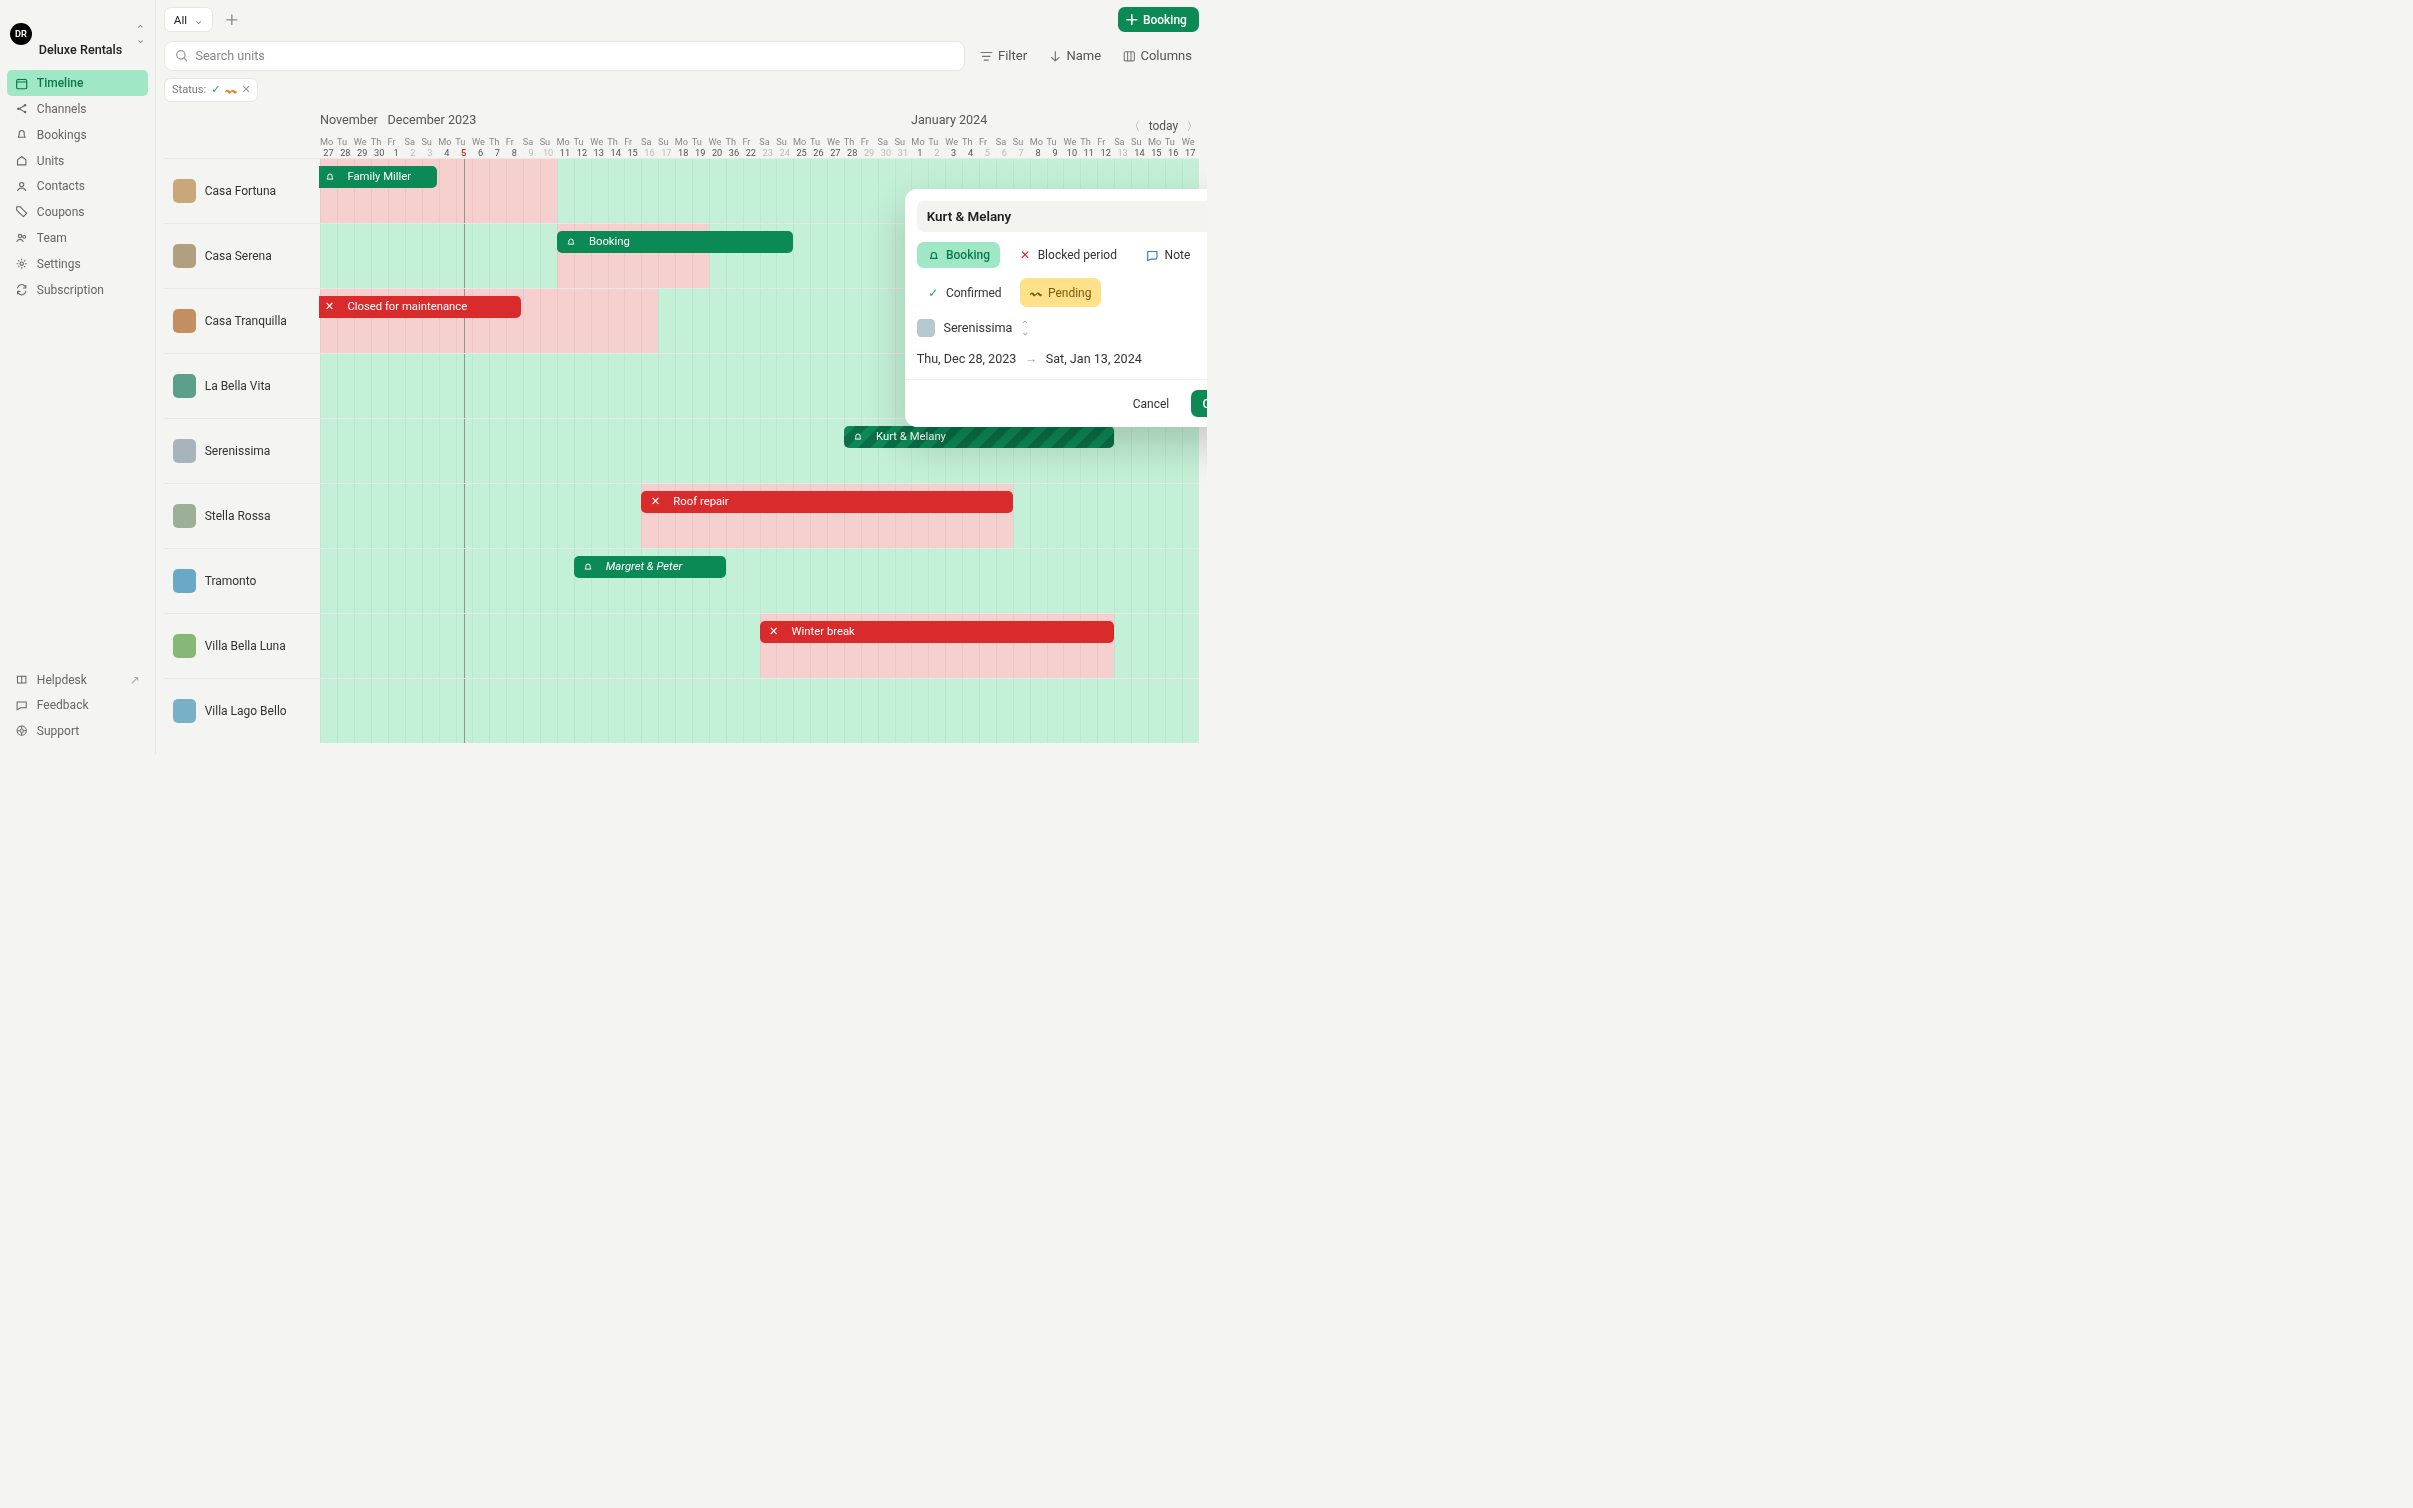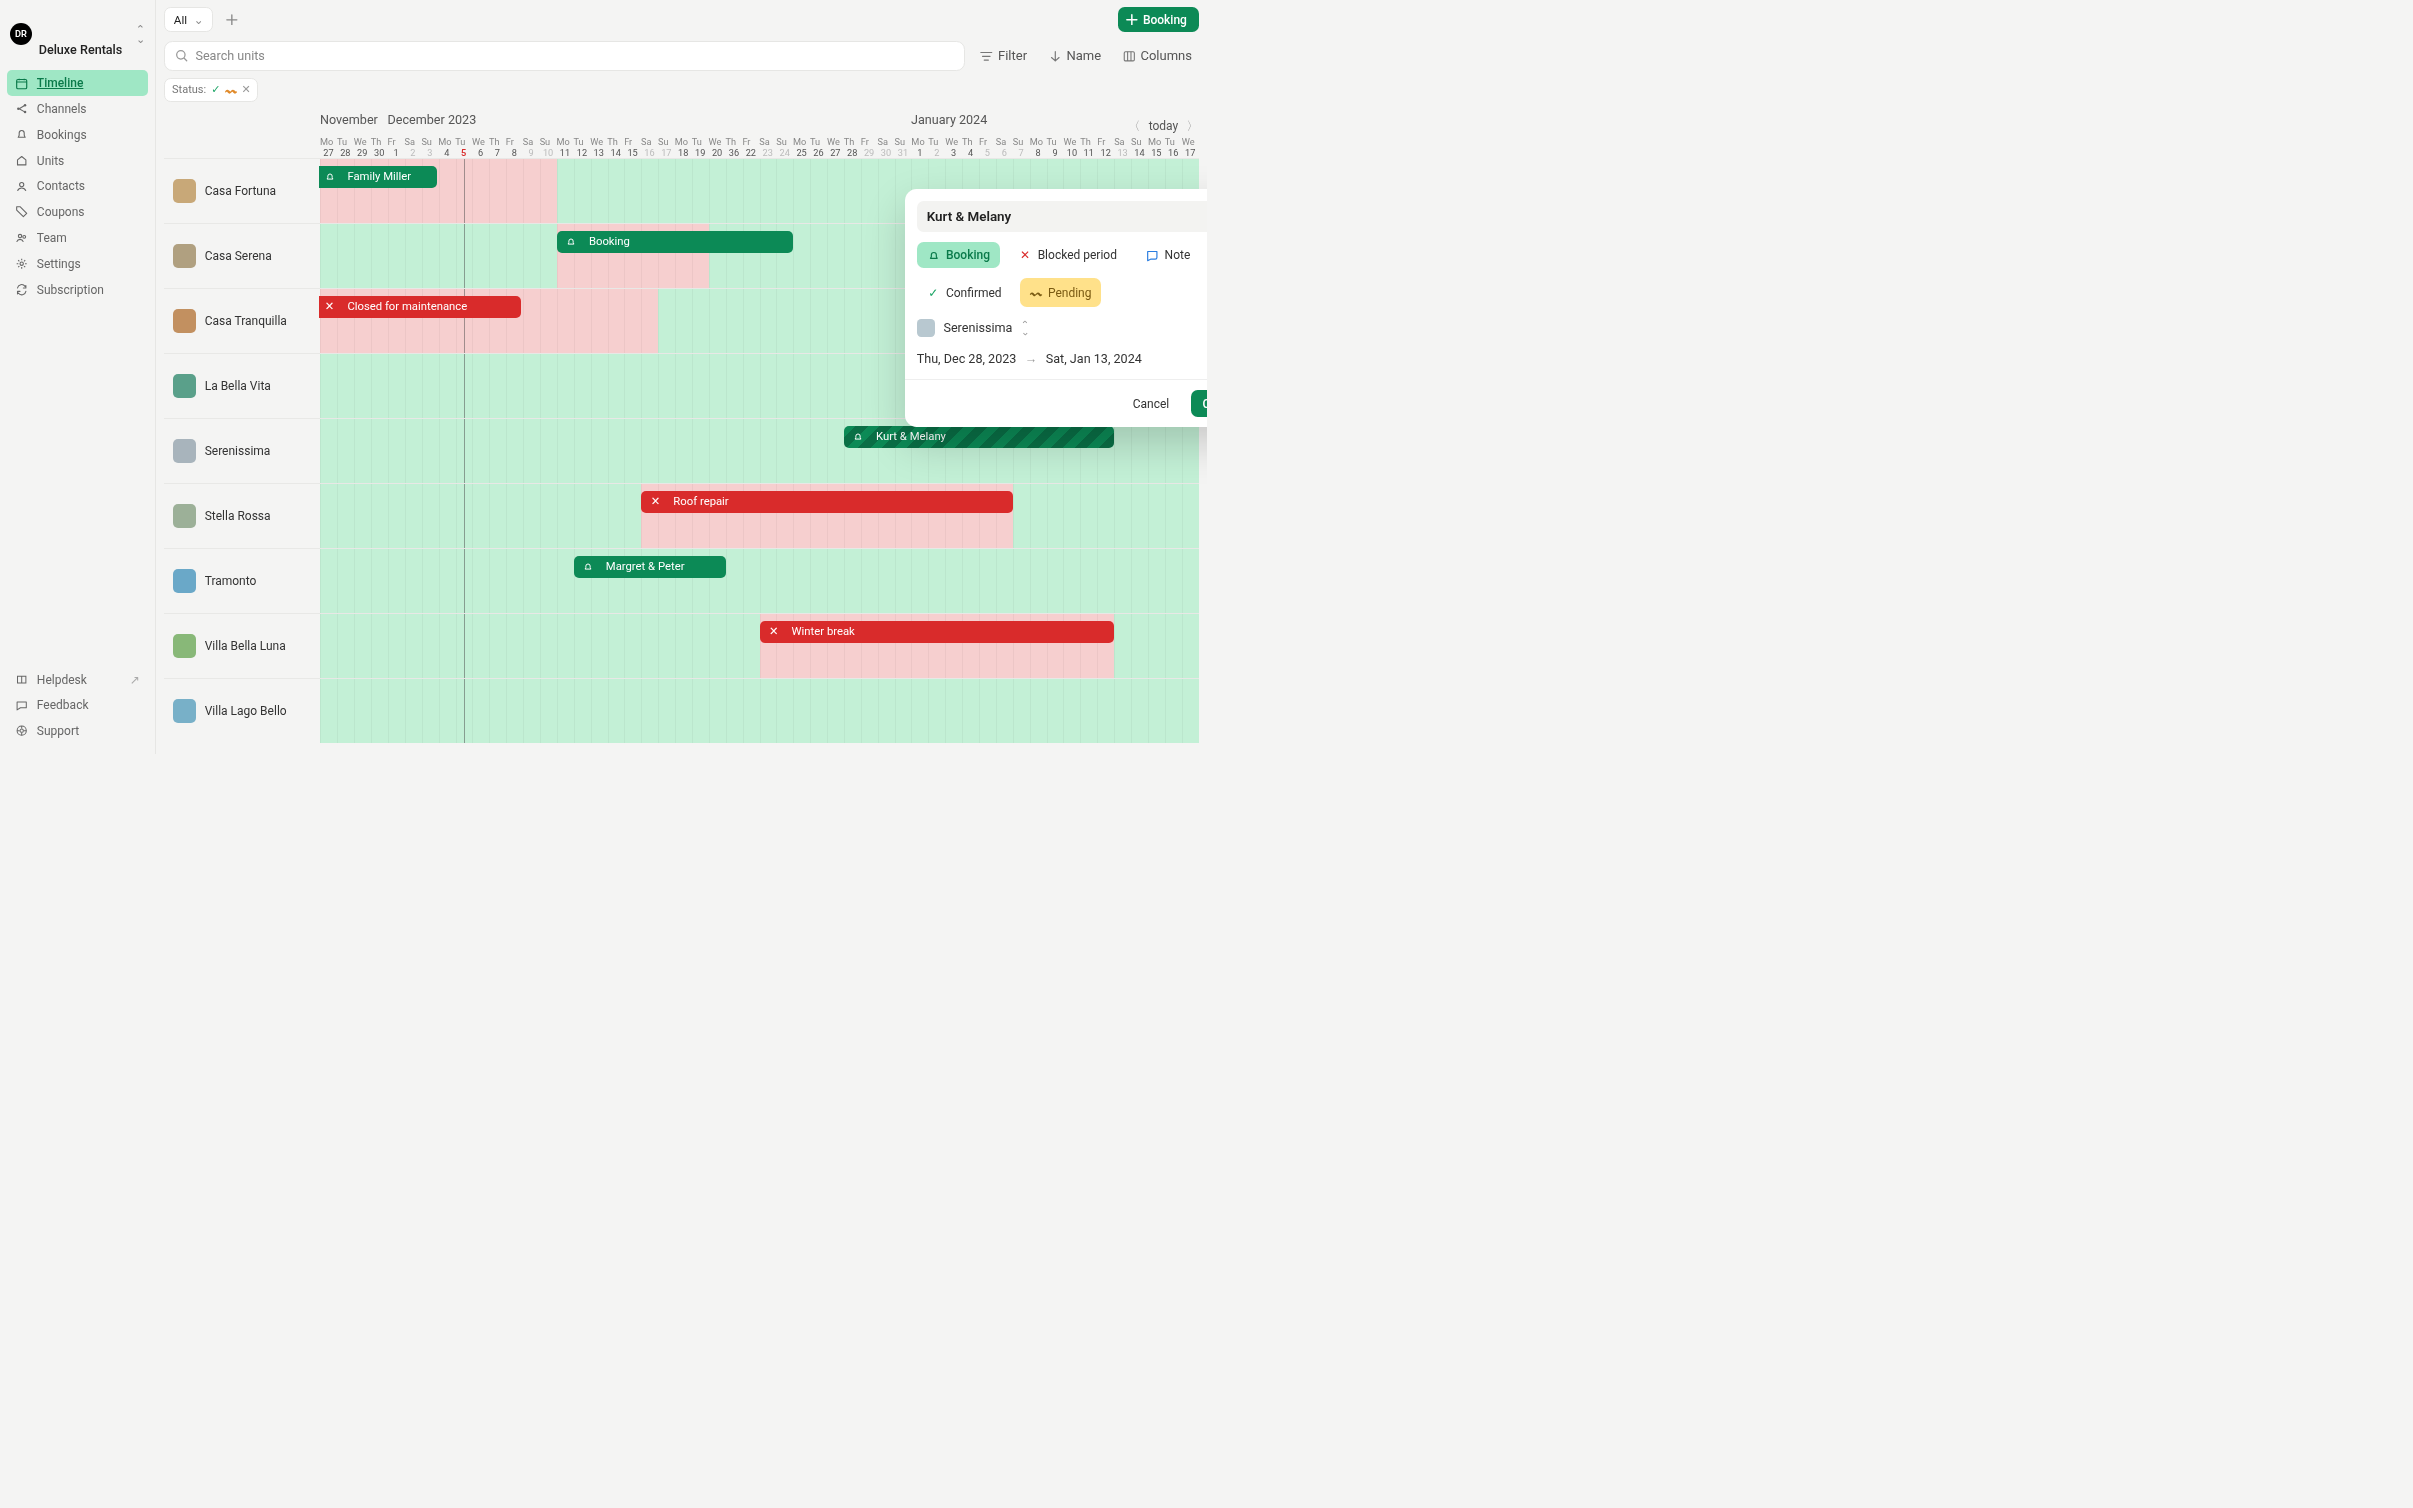--- a/index.html
+++ b/index.html
@@ -8,21 +8,21 @@
 .app { display: flex; height: 100%; }
 
 
 .sidebar { width: 156px; background: #f4f4f3; border-right: 0.8px solid #e6e6e4; display: flex; flex-direction: column; }
 .workspace { display: flex; align-items: center; gap: 6.7px; padding: 10px 10px 8.4px 10px; }
 .workspace-logo { width: 22px; height: 22px; background: #000; border-radius: 50%; color: #fff; font-size: 9.2px; display: flex; align-items: center; justify-content: center; font-weight: 600; }
 .workspace-name { font-weight: 500; font-size: 12.6px; flex: 1; margin-top: 32px; }
 .chevrons { color: #888; font-size: 11px; line-height: 6.7px; display: flex; flex-direction: column; }
 .nav { padding: 5px 6.7px; }
 .nav-item { display: flex; align-items: center; gap: 8.4px; padding: 5.9px 8.4px; border-radius: 5px; font-size: 12px; color: #666; cursor: pointer; }
-.nav-item.active { background: #9fe7c5; color: #0a7a4a; font-weight: 500; text-decoration: underline; }
+.nav-item.active { background: #9fe7c5; color: #0a7a4a; font-weight: 500; }
 .nav-item .icon { width: 13.4px; height: 13.4px; display: flex; align-items: center; justify-content: center; }
 .sidebar-footer { margin-top: auto; padding: 5px 6.7px 10px; }
 .sidebar-footer .nav-item { justify-content: space-between; }
 .sidebar-footer .nav-item .lbl { display: flex; align-items: center; gap: 8.4px; }
 
 
 .main { flex: 1; display: flex; flex-direction: column; background: #f4f4f3; }
 
 .topbar { display: flex; align-items: center; gap: 6.7px; padding: 6.7px 8.4px 0 8.4px; }
 .tab { background: #fff; border: 0.8px solid #e6e6e4; border-radius: 6.7px; padding: 4.2px 8.4px; display: flex; align-items: center; gap: 6.7px; font-size: 11.7px; }
@@ -870,21 +870,21 @@
               <div class="cell avail"></div>
               <div class="cell avail"></div>
               <div class="cell avail"></div>
               <div class="cell avail"></div>
               <div class="cell avail"></div>
               <div class="cell avail"></div>
               <div class="cell avail"></div>
               <div class="cell avail"></div>
               <div class="cell avail"></div>
               <div class="today-line" style="left: 16.3462%;"></div>
-              <div class="bar booking" style="left: 28.8462%; width: 17.3077%;">
+              <div class="bar booking" style="left: 28.8462%; width: 17.3077%; font-style: italic;">
                 <span class="bicon">
                   <svg width="10" height="10" viewBox="0 0 12 12">
                     <path d="M2.5 8.5h7l-.9-1.8V5a2.6 2.6 0 10-5.2 0v1.7L2.5 8.5z" stroke="#fff" stroke-width="1.2" fill="none" stroke-linejoin="round"></path>
                   </svg>
                 </span>
                 <span>Margret &amp; Peter</span>
               </div>
             </div>
           </div>
           <div class="row">

